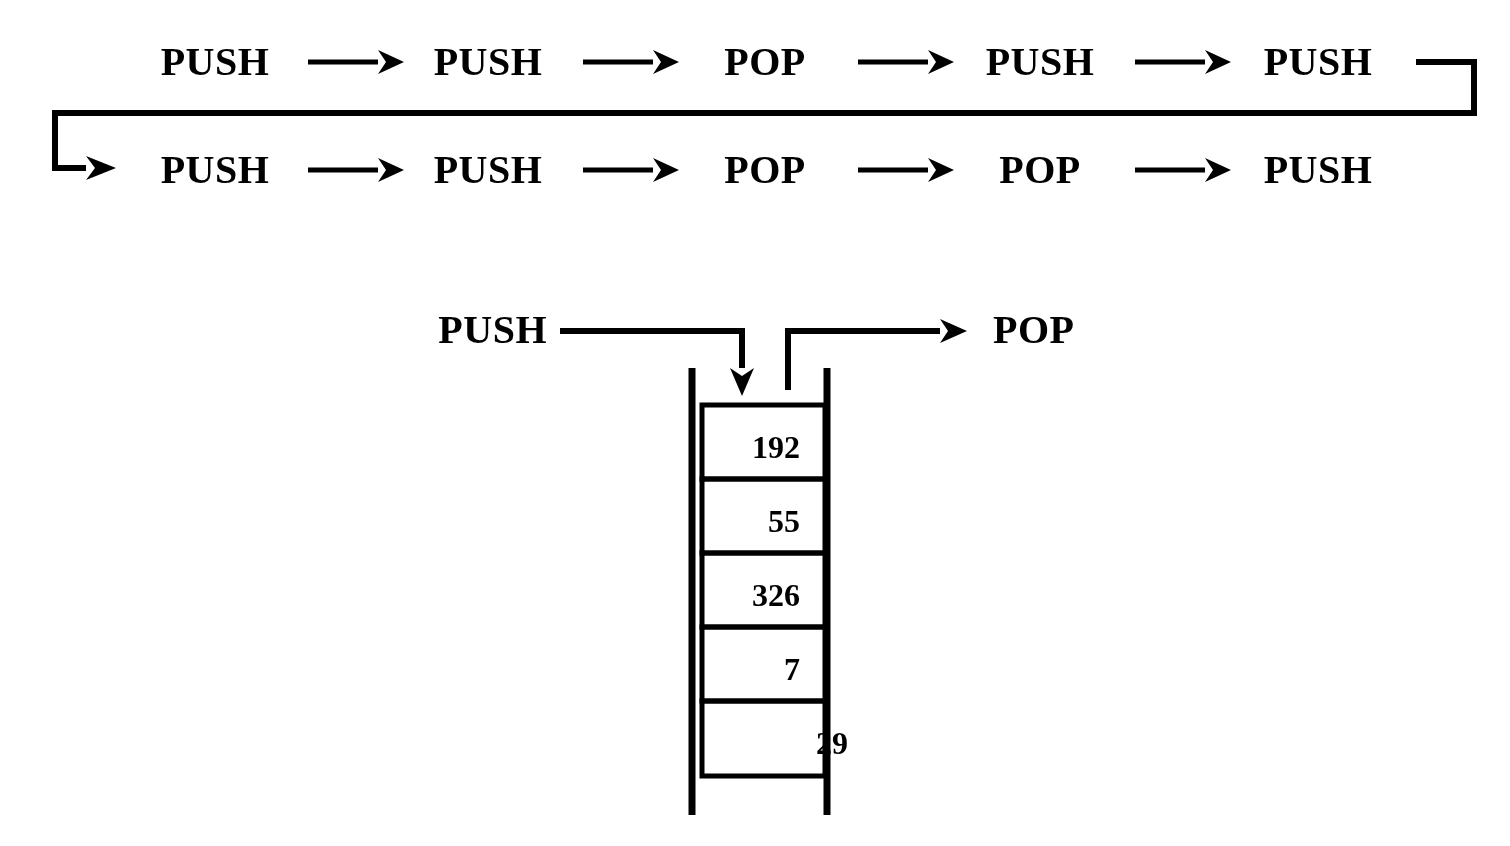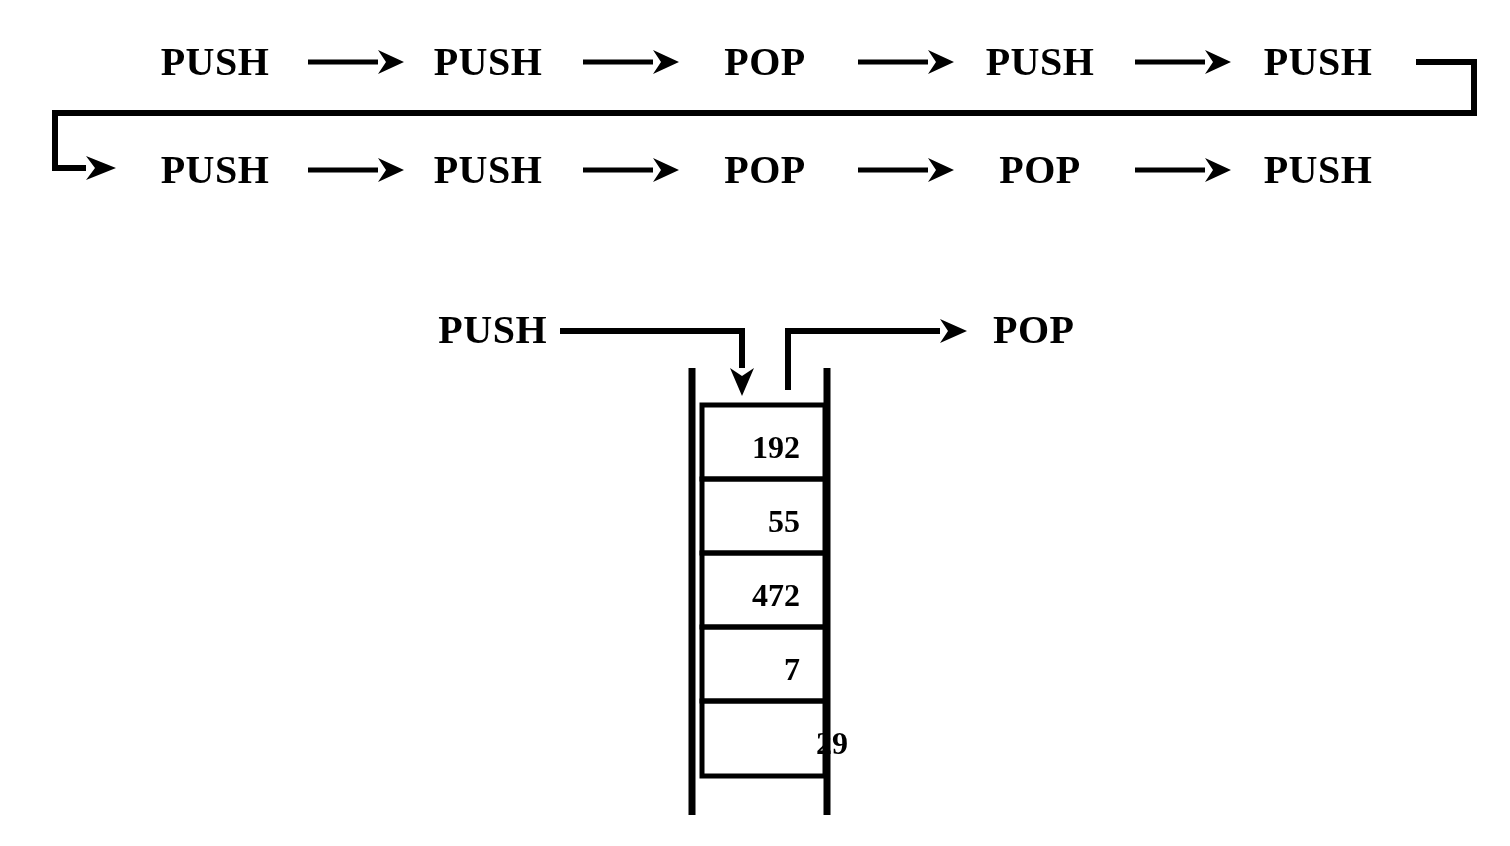--- a/index.html
+++ b/index.html
@@ -77,21 +77,21 @@
   <div class="op-label seq-label" style="left:488px; top:170px;">PUSH</div>
   <div class="op-label seq-label" style="left:765px; top:170px;">POP</div>
   <div class="op-label seq-label" style="left:1040px; top:170px;">POP</div>
   <div class="op-label seq-label" style="left:1318px; top:170px;">PUSH</div>
 
   <div class="op-label io-label right-anchored" style="left:547px; top:330px;">PUSH</div>
   <div class="op-label io-label" style="left:993px; top:330px;">POP</div>
 
   <div class="cell-value" style="left:800px; top:447px;">192</div>
   <div class="cell-value" style="left:800px; top:521px;">55</div>
-  <div class="cell-value" style="left:800px; top:595px;">472</div>
+  <div class="cell-value" style="left:800px; top:595px;">326</div>
   <div class="cell-value" style="left:800px; top:669px;">7</div>
   <div class="cell-value" style="left:800px; top:743px;margin-left:48px;">29</div>
 
   <svg width="1510" height="846" viewBox="0 0 1510 846" style="position:absolute; left:0; top:0;">
 
     <g>
       <line class="stroke" x1="308" y1="62" x2="378" y2="62" stroke-width="5"></line>
       <polygon class="arrowhead" points="378,50 404,62 378,74 386,62"></polygon>
     </g>
     <g>

